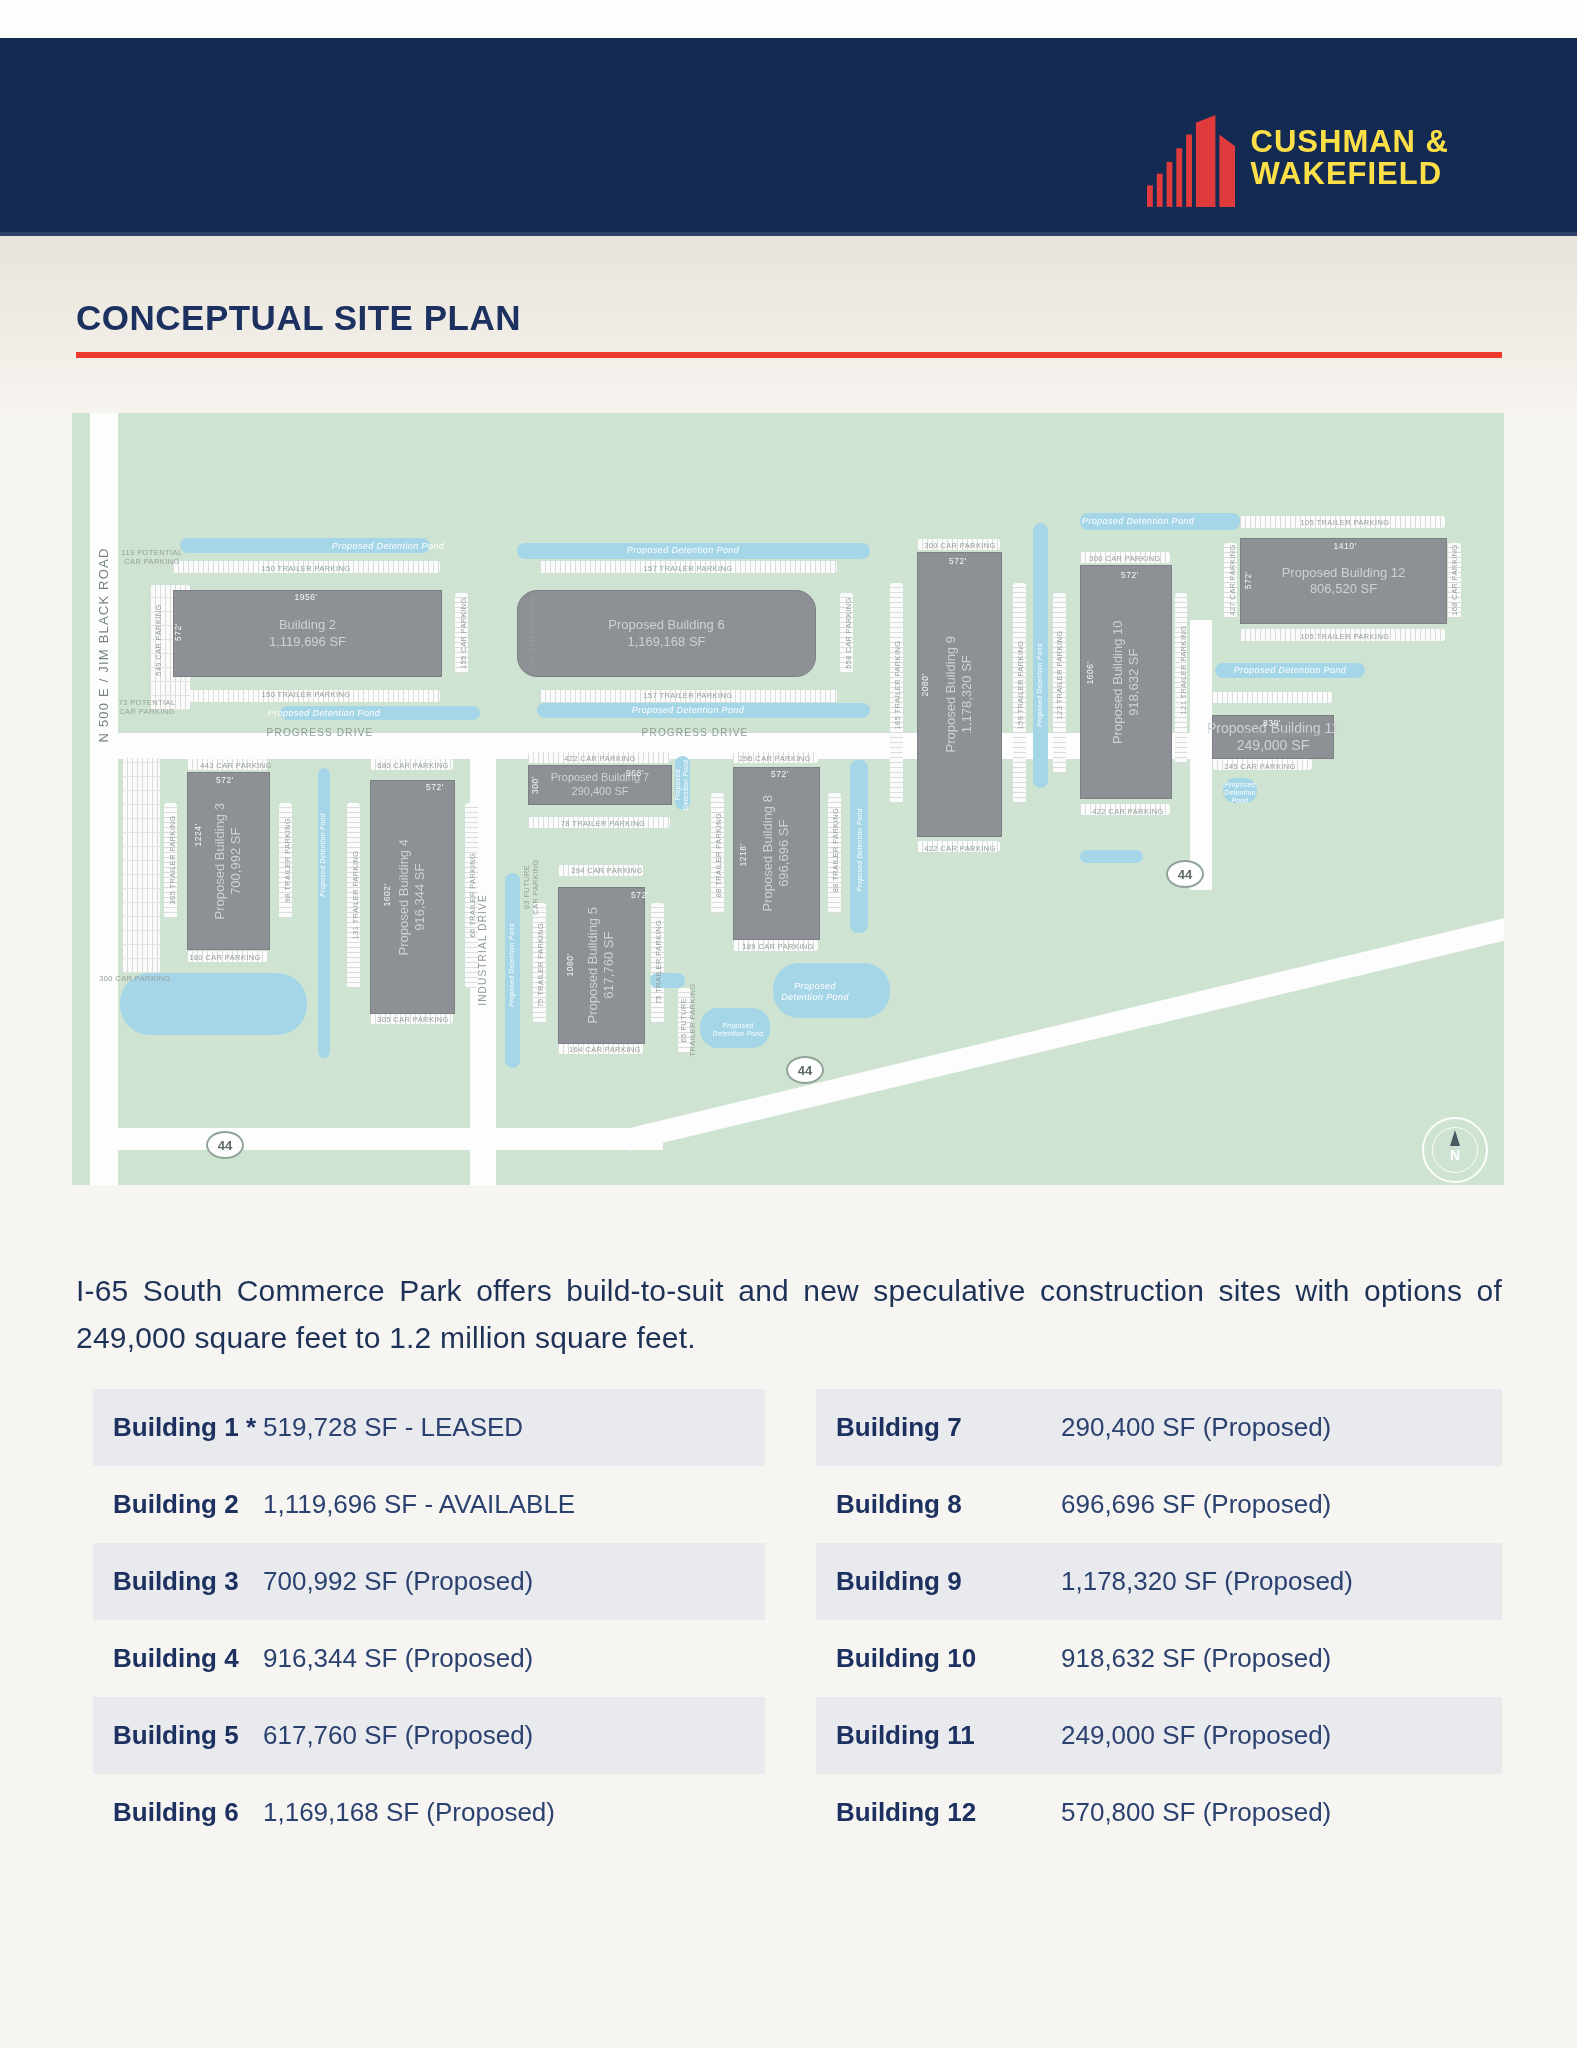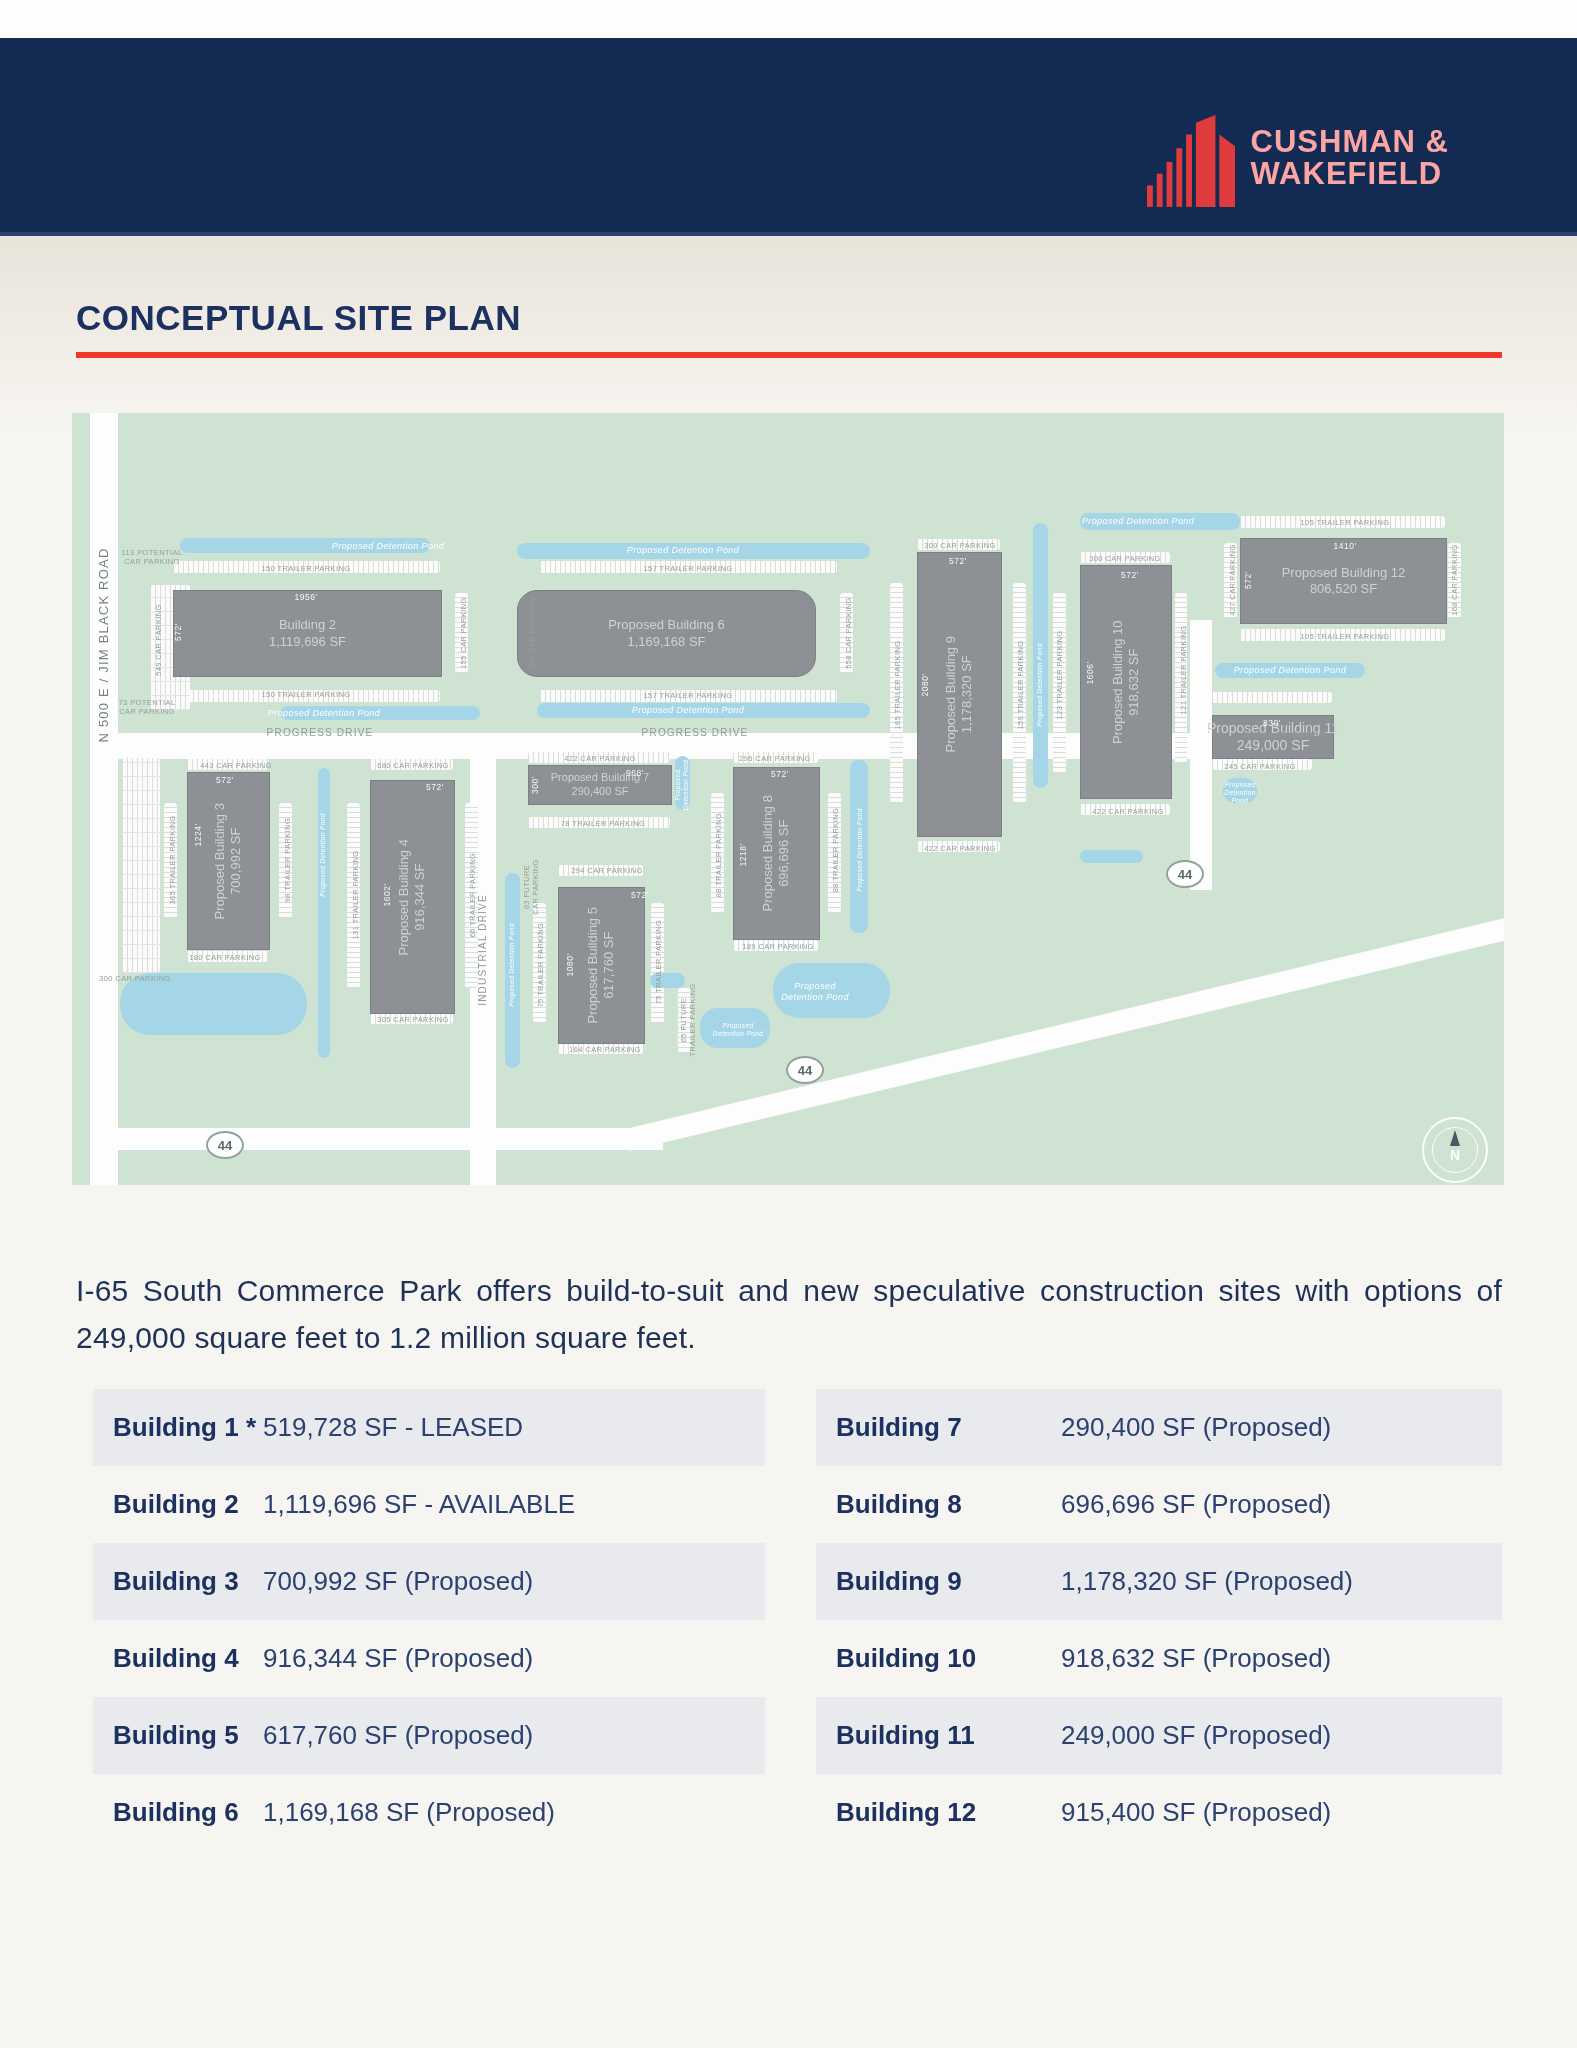--- a/index.html
+++ b/index.html
@@ -11,21 +11,21 @@
   }
   .top-white{position:absolute;left:0;top:0;width:1577px;height:38px;background:#fdfdfc;}
   .page-header{
     position:absolute;left:0;top:38px;width:1577px;height:194px;
     background:#132b52;border-bottom:4px solid #2c4268;
   }
   .top-shade{position:absolute;left:0;top:236px;width:1577px;height:190px;
     background:linear-gradient(#e9e4da,#f7f5f1);}
   .brand{position:absolute;right:128px;top:70px;display:flex;align-items:center;}
   .brand svg{display:block;margin-right:16px;}
-  .brand-text{color:#fca5a5;font-weight:bold;font-size:31px;line-height:1.03;letter-spacing:1px;}
+  .brand-text{color:#fde047;font-weight:bold;font-size:31px;line-height:1.03;letter-spacing:1px;}
   .page-title{position:absolute;left:76px;top:298px;font-size:35px;font-weight:bold;
     color:#1c3160;letter-spacing:.5px;text-align:right;}
   .title-rule{position:absolute;left:76px;top:352px;width:1426px;height:6px;background:#ee392d;}
 
   
   .site-plan{position:absolute;left:72px;top:413px;width:1432px;height:772px;
     background:#cfe3d2;overflow:hidden;}
   .road{position:absolute;background:#fcfdfc;}
   .road.diag{transform-origin:left center;}
   .strip{position:absolute;background:#fafbfa;border-radius:3px;}
@@ -382,15 +382,15 @@
     <div class="brow">
       <span class="bname">Building 10</span>
       <span class="bdetail">918,632 SF (Proposed)</span>
     </div>
     <div class="brow stripe">
       <span class="bname">Building 11</span>
       <span class="bdetail">249,000 SF (Proposed)</span>
     </div>
     <div class="brow">
       <span class="bname">Building 12</span>
-      <span class="bdetail">915,400 SF (Proposed)</span>
+      <span class="bdetail">570,800 SF (Proposed)</span>
     </div>
   </div>
 
 </body></html>

